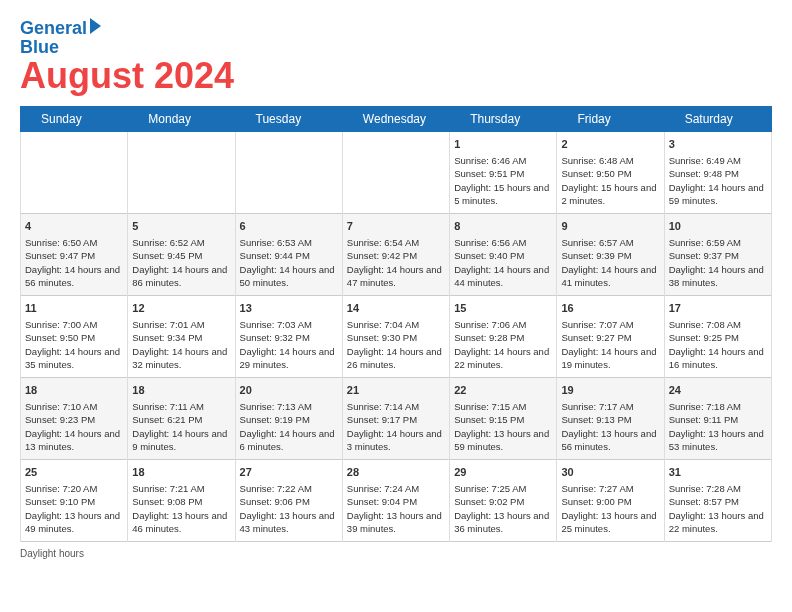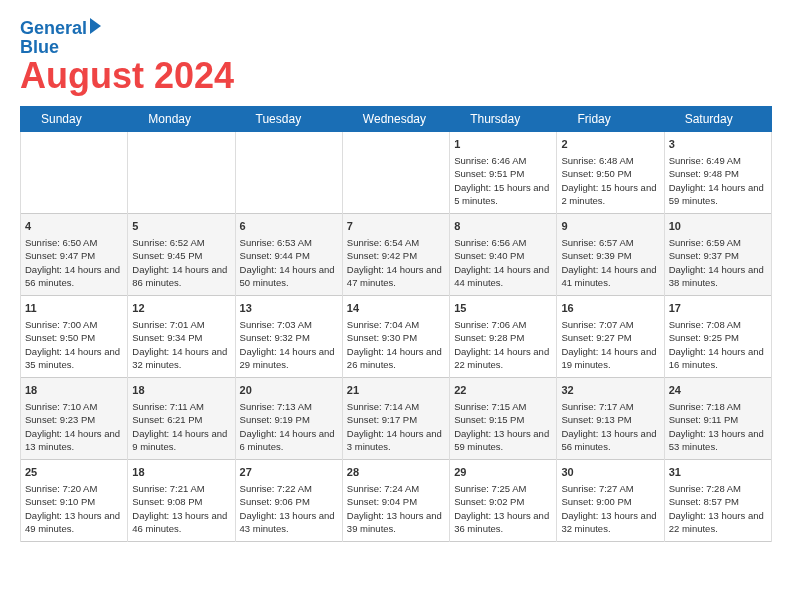--- a/index.html
+++ b/index.html
@@ -267,21 +267,21 @@
             <div>Sunset: 9:17 PM</div>
             <div>Daylight: 14 hours and 3 minutes.</div>
           </td>
           <td>
             <span class="day-num">22</span>
             <div>Sunrise: 7:15 AM</div>
             <div>Sunset: 9:15 PM</div>
             <div>Daylight: 13 hours and 59 minutes.</div>
           </td>
           <td>
-            <span class="day-num">32</span>
+            <span class="day-num">19</span>
             <div>Sunrise: 7:17 AM</div>
             <div>Sunset: 9:13 PM</div>
             <div>Daylight: 13 hours and 56 minutes.</div>
           </td>
           <td>
             <span class="day-num">24</span>
             <div>Sunrise: 7:18 AM</div>
             <div>Sunset: 9:11 PM</div>
             <div>Daylight: 13 hours and 53 minutes.</div>
           </td>
@@ -314,25 +314,28 @@
           <td>
             <span class="day-num">29</span>
             <div>Sunrise: 7:25 AM</div>
             <div>Sunset: 9:02 PM</div>
             <div>Daylight: 13 hours and 36 minutes.</div>
           </td>
           <td>
             <span class="day-num">30</span>
             <div>Sunrise: 7:27 AM</div>
             <div>Sunset: 9:00 PM</div>
-            <div>Daylight: 13 hours and 32 minutes.</div>
+            <div>Daylight: 13 hours and 25 minutes.</div>
           </td>
           <td>
             <span class="day-num">31</span>
             <div>Sunrise: 7:28 AM</div>
             <div>Sunset: 8:57 PM</div>
             <div>Daylight: 13 hours and 22 minutes.</div>
           </td>
         </tr>
       </tbody>
   </table>
 
+  <div style="margin-top:6px; font-size:10px; color:#555;">
+    <span>Daylight hours</span>
+  </div>
 </div>
 
 </body></html>

